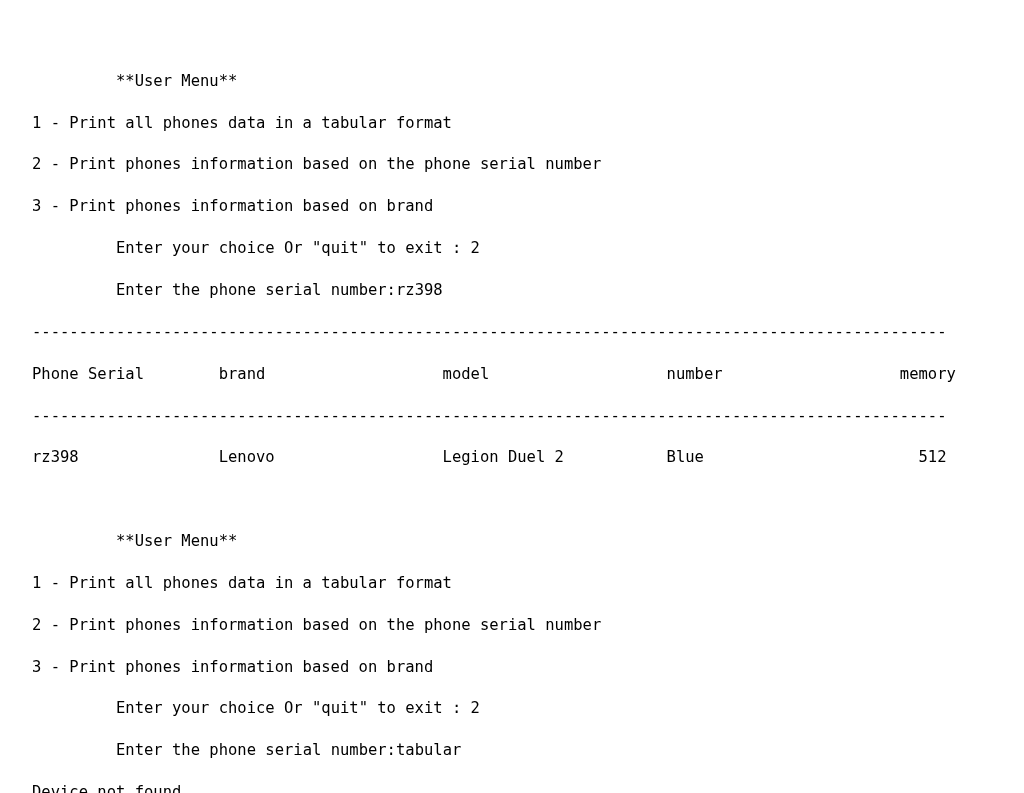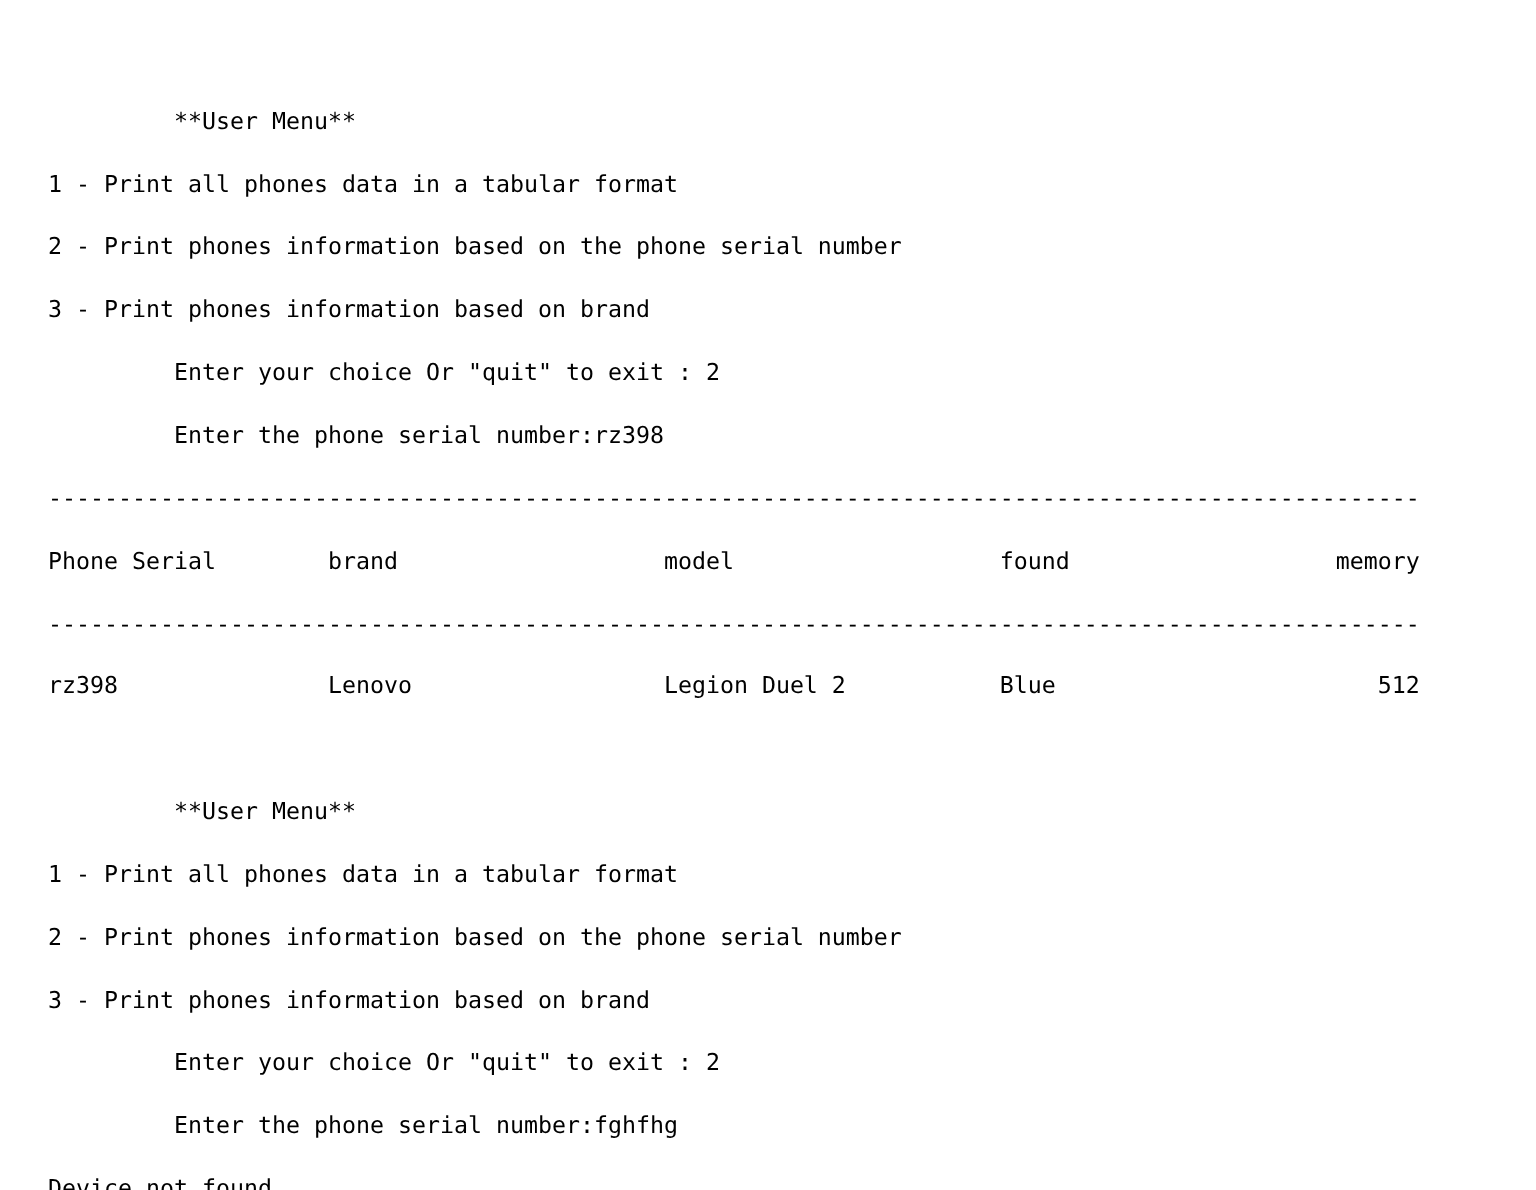--- a/index.html
+++ b/index.html
@@ -18,30 +18,30 @@
 <body>
 
 
 <div class="line">         <span>**User Menu**</span></div>
 <div class="line"><span>1 - Print all phones data in a tabular format</span></div>
 <div class="line"><span>2 - Print phones information based on the phone serial number</span></div>
 <div class="line"><span>3 - Print phones information based on brand</span></div>
 <div class="line">         <span>Enter your choice Or "quit" to exit : </span><span>2</span></div>
 <div class="line">         <span>Enter the phone serial number:</span><span>rz398</span></div>
 <div class="line"><span>--------------------------------------------------------------------------------------------------</span></div>
-<div class="line"><span id="hdr1">Phone Serial        brand                   model                   found                   memory</span></div>
+<div class="line"><span id="hdr1">Phone Serial        brand                   model                   number                   memory</span></div>
 <div class="line"><span>--------------------------------------------------------------------------------------------------</span></div>
 <div class="line"><span id="row1">rz398               Lenovo                  Legion Duel 2           Blue                       512</span></div>
 <div class="line"> </div>
 <div class="line">         <span>**User Menu**</span></div>
 <div class="line"><span>1 - Print all phones data in a tabular format</span></div>
 <div class="line"><span>2 - Print phones information based on the phone serial number</span></div>
 <div class="line"><span>3 - Print phones information based on brand</span></div>
 <div class="line">         <span>Enter your choice Or "quit" to exit : </span><span>2</span></div>
-<div class="line">         <span>Enter the phone serial number:</span><span>fghfhg</span></div>
+<div class="line">         <span>Enter the phone serial number:</span><span>tabular</span></div>
 <div class="line"><span>Device not found.</span></div>
 
 
 
 
 
 
 
 
 

